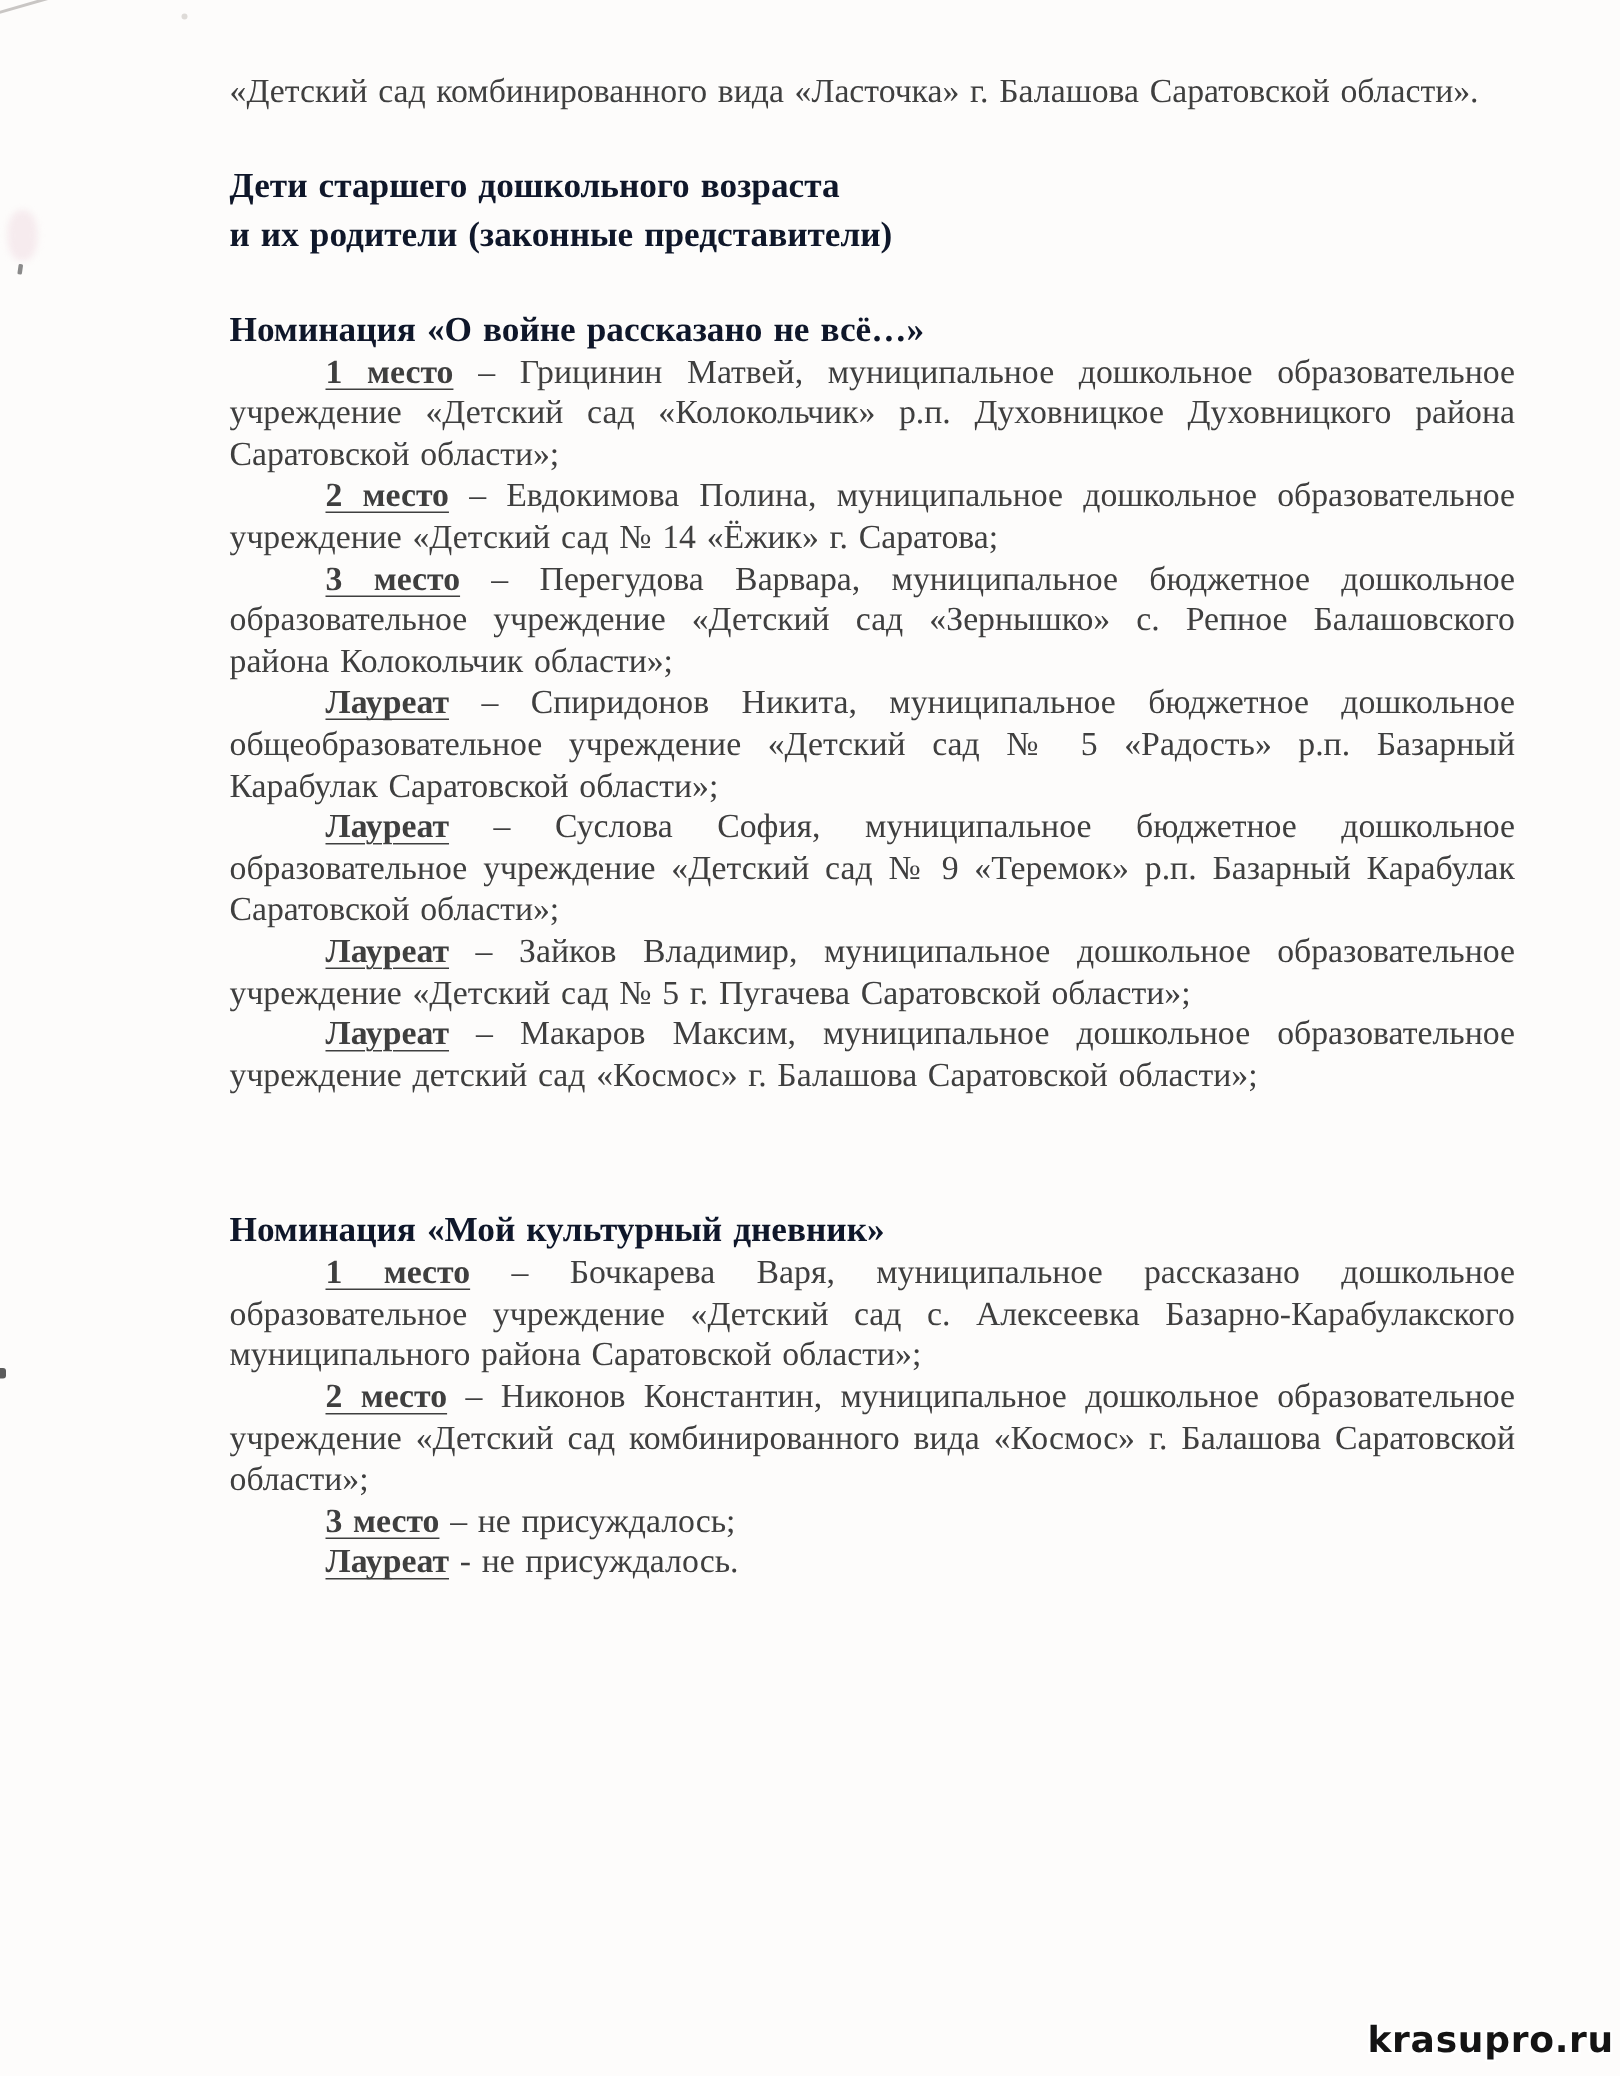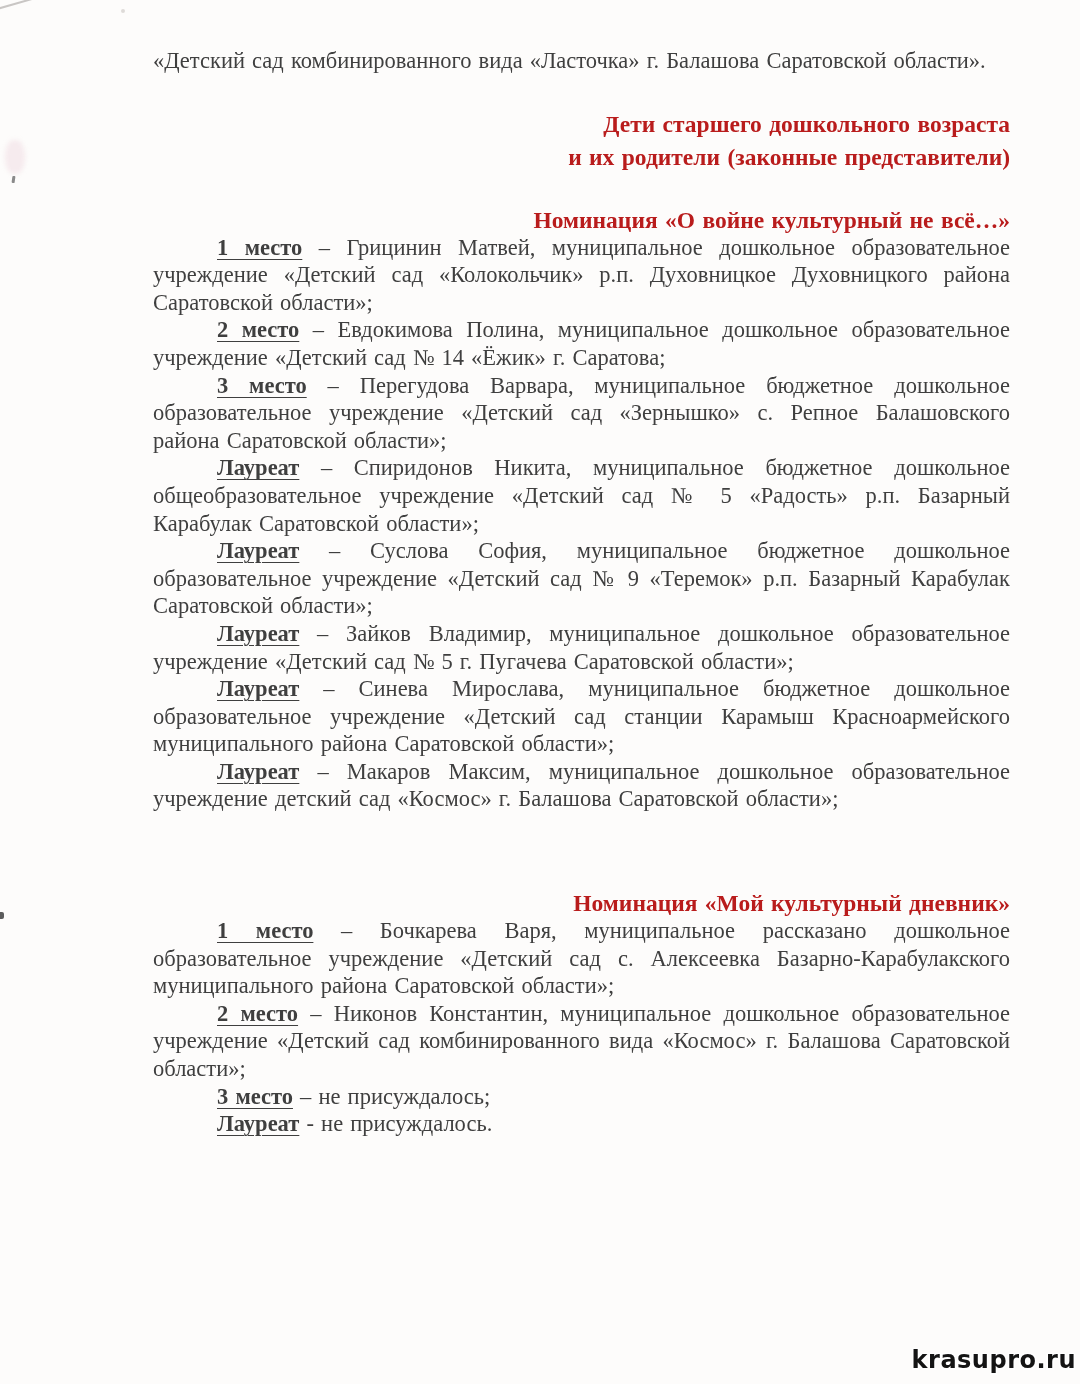--- a/index.html
+++ b/index.html
@@ -39,22 +39,22 @@
   }
   .rank {
     text-decoration: underline;
     text-underline-offset: 4px;
     text-decoration-thickness: 1.4px;
     font-weight: bold;
   }
   .heading {
     margin: 0;
     font-weight: bold;
-    text-align: right;
-    color: #b91c1c;
+    text-align: left;
+    color: #0f172a;
     font-size: 23.5px;
   }
   h2.heading {
     margin-top: 33px;
     line-height: 33px;
   }
   h3.heading {
     line-height: 28px;
   }
   h3.gap-sm { margin-top: 32px; }
@@ -122,29 +122,28 @@
 
   <div class="content">
 
     <p class="para">«Детский сад комбинированного вида «Ласточка» г. Балашова Саратовской области».</p>
 
     <h2 class="heading">
       <span style="display:block">Дети старшего дошкольного возраста</span>
       <span style="display:block">и их родители (законные представители)</span>
     </h2>
 
-    <h3 class="heading gap-sm">Номинация «О войне культурный не всё…»</h3>
+    <h3 class="heading gap-sm">Номинация «О войне рассказано не всё…»</h3>
 
     <p class="para entry"><span class="rank">1 место</span><span> – Грицинин Матвей, муниципальное дошкольное образовательное учреждение «Детский сад «Колокольчик» р.п. Духовницкое Духовницкого района Саратовской области»;</span></p>
     <p class="para entry"><span class="rank">2 место</span><span> – Евдокимова Полина, муниципальное дошкольное образовательное учреждение «Детский сад № 14 «Ёжик» г. Саратова;</span></p>
-    <p class="para entry"><span class="rank">3 место</span><span> – Перегудова Варвара, муниципальное бюджетное дошкольное образовательное учреждение «Детский сад «Зернышко» с. Репное Балашовского района Саратовской области»;</span></p>
+    <p class="para entry"><span class="rank">3 место</span><span> – Перегудова Варвара, муниципальное бюджетное дошкольное образовательное учреждение «Детский сад «Зернышко» с. Репное Балашовского района Колокольчик области»;</span></p>
     <p class="para entry"><span class="rank">Лауреат</span><span> – Спиридонов Никита, муниципальное бюджетное дошкольное общеобразовательное учреждение «Детский сад № 5 «Радость» р.п. Базарный Карабулак Саратовской области»;</span></p>
     <p class="para entry"><span class="rank">Лауреат</span><span> – Суслова София, муниципальное бюджетное дошкольное образовательное учреждение «Детский сад № 9 «Теремок» р.п. Базарный Карабулак Саратовской области»;</span></p>
     <p class="para entry"><span class="rank">Лауреат</span><span> – Зайков Владимир, муниципальное дошкольное образовательное учреждение «Детский сад № 5 г. Пугачева Саратовской области»;</span></p>
-    <p class="para entry"><span class="rank">Лауреат</span><span> – Синева Мирослава, муниципальное бюджетное дошкольное образовательное учреждение «Детский сад станции Карамыш Красноармейского муниципального района Саратовской области»;</span></p>
     <p class="para entry"><span class="rank">Лауреат</span><span> – Макаров Максим, муниципальное дошкольное образовательное учреждение детский сад «Космос» г. Балашова Саратовской области»;</span></p>
 
     <h3 class="heading gap-lg">Номинация «Мой культурный дневник»</h3>
 
     <p class="para entry"><span class="rank">1 место</span><span> – Бочкарева Варя, муниципальное рассказано дошкольное образовательное учреждение «Детский сад с. Алексеевка Базарно-Карабулакского муниципального района Саратовской области»;</span></p>
     <p class="para entry"><span class="rank">2 место</span><span> – Никонов Константин, муниципальное дошкольное образовательное учреждение «Детский сад комбинированного вида «Космос» г. Балашова Саратовской области»;</span></p>
     <p class="para entry"><span class="rank">3 место</span><span> – не присуждалось;</span></p>
     <p class="para entry"><span class="rank">Лауреат</span><span> - не присуждалось.</span></p>
 
   </div>

